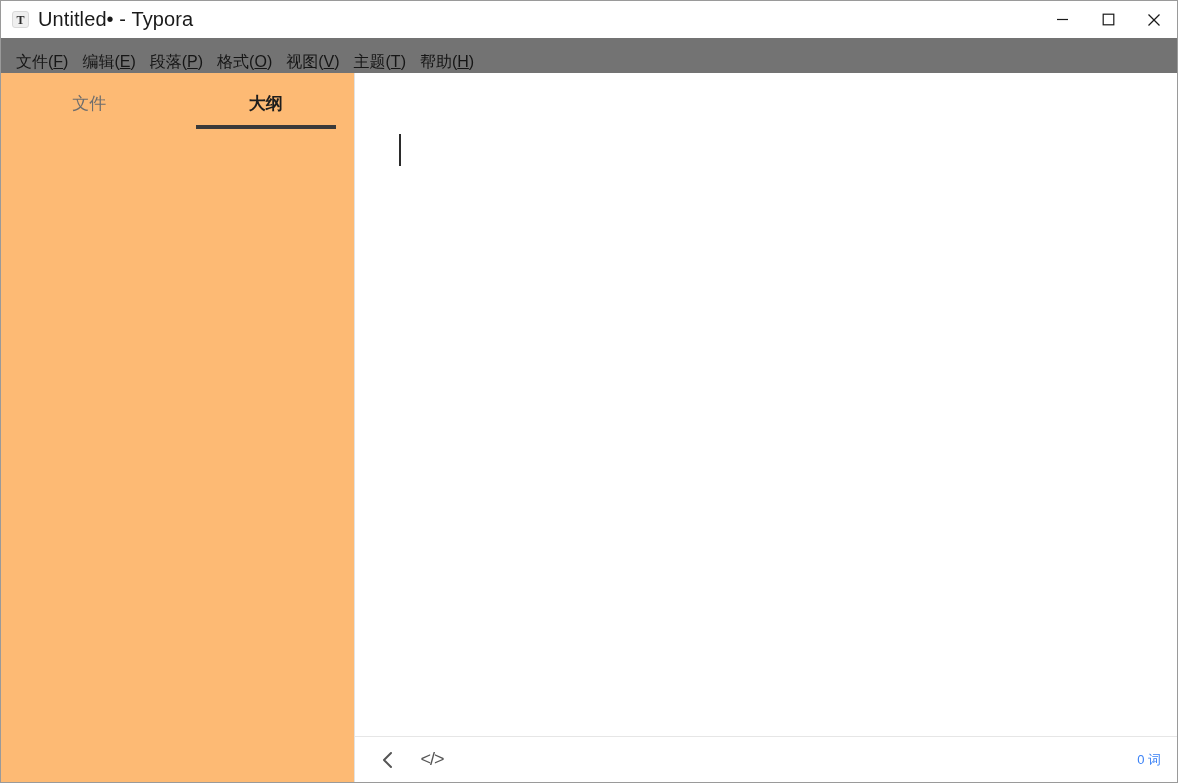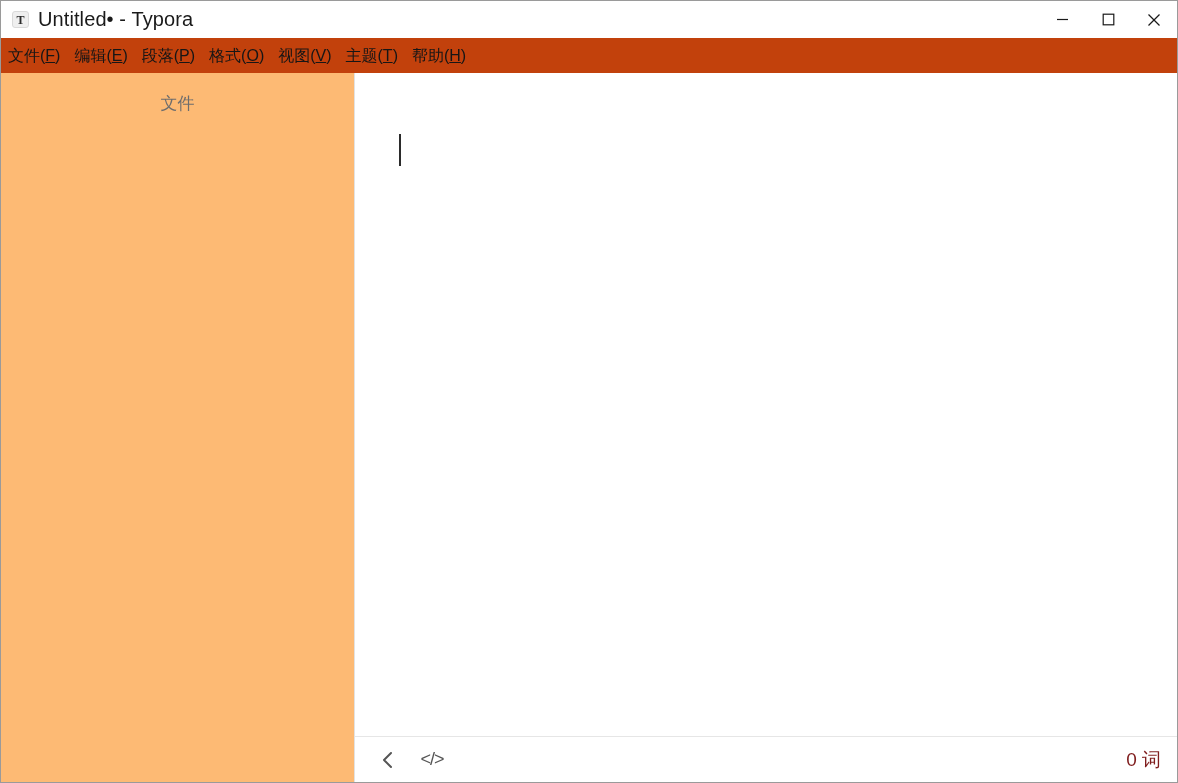--- a/index.html
+++ b/index.html
@@ -73,23 +73,24 @@
     justify-content: center;
     background: transparent;
   }
 
   .win-btn svg { display: block; }
 
   
   .menubar {
     height: 35px;
     flex: 0 0 35px;
-    background: #c2410c;
-    display: flex;
-    align-items: center;
+    background: #737373;
+    display: flex;
+    align-items: flex-end;
+    padding-left: 8px;
     box-sizing: border-box;
   }
 
   .menu-item {
     font-size: 16px;
     color: #161616;
     padding: 2px 7px;
     white-space: nowrap;
     line-height: 1.1;
   }
@@ -193,22 +194,22 @@
   .status-icon.source-mode {
     margin-left: 14px;
     font-size: 18px;
     font-family: "Liberation Sans", "DejaVu Sans", sans-serif;
     letter-spacing: -1px;
   }
 
   .status-spacer { flex: 1 1 auto; }
 
   .word-count {
-    font-size: 19px;
-    color: #7f1d1d;
+    font-size: 13px;
+    color: #3b82f6;
     white-space: nowrap;
   }
 </style>
 </head>
 <body>
 
 <div id="app-window">
 
   <div class="titlebar">
     <div class="app-logo">
@@ -246,20 +247,24 @@
     <div class="menu-item"><span>帮助(</span><span class="accel">H</span><span>)</span></div>
   </div>
 
   <div class="body-area">
 
     <div class="sidebar">
       <div class="sidebar-tabs">
         <div class="sidebar-tab">
           <span class="tab-label">文件</span>
         </div>
+        <div class="sidebar-tab active">
+          <span class="tab-label">大纲</span>
+          <span class="tab-underline"></span>
+        </div>
       </div>
     </div>
 
     <div class="editor-pane">
       <div class="editor-surface">
         <span class="text-caret"></span>
       </div>
 
       <div class="statusbar">
         <div class="status-icon">

